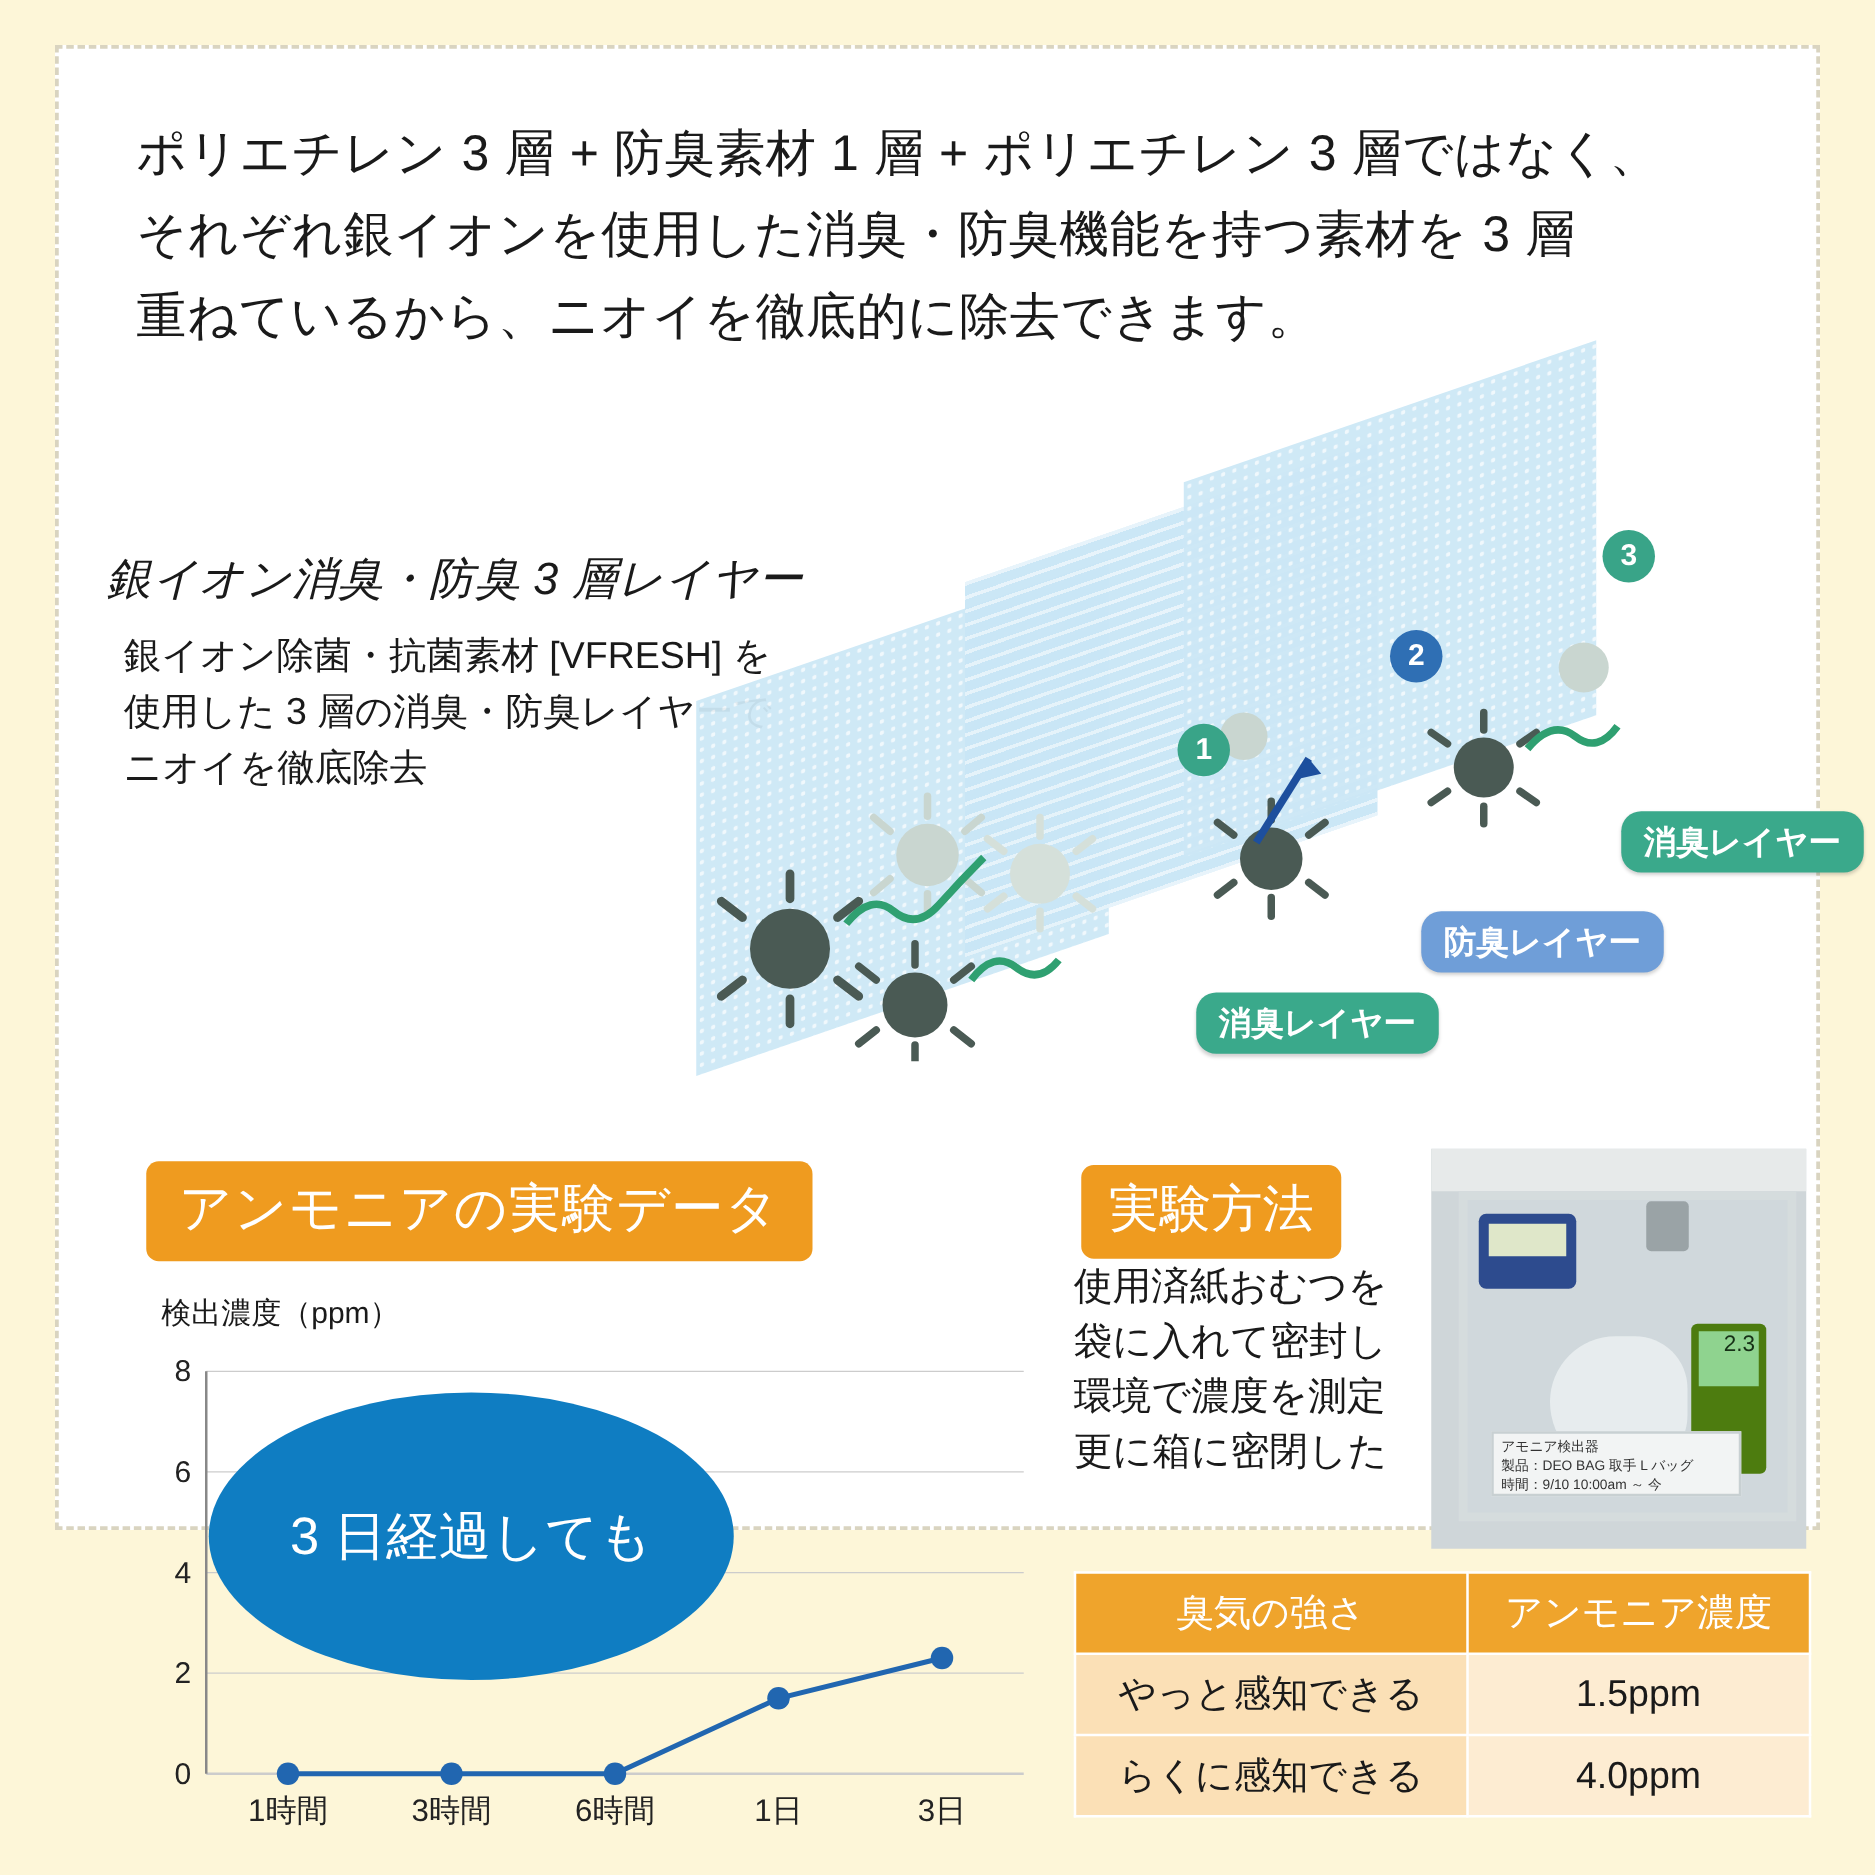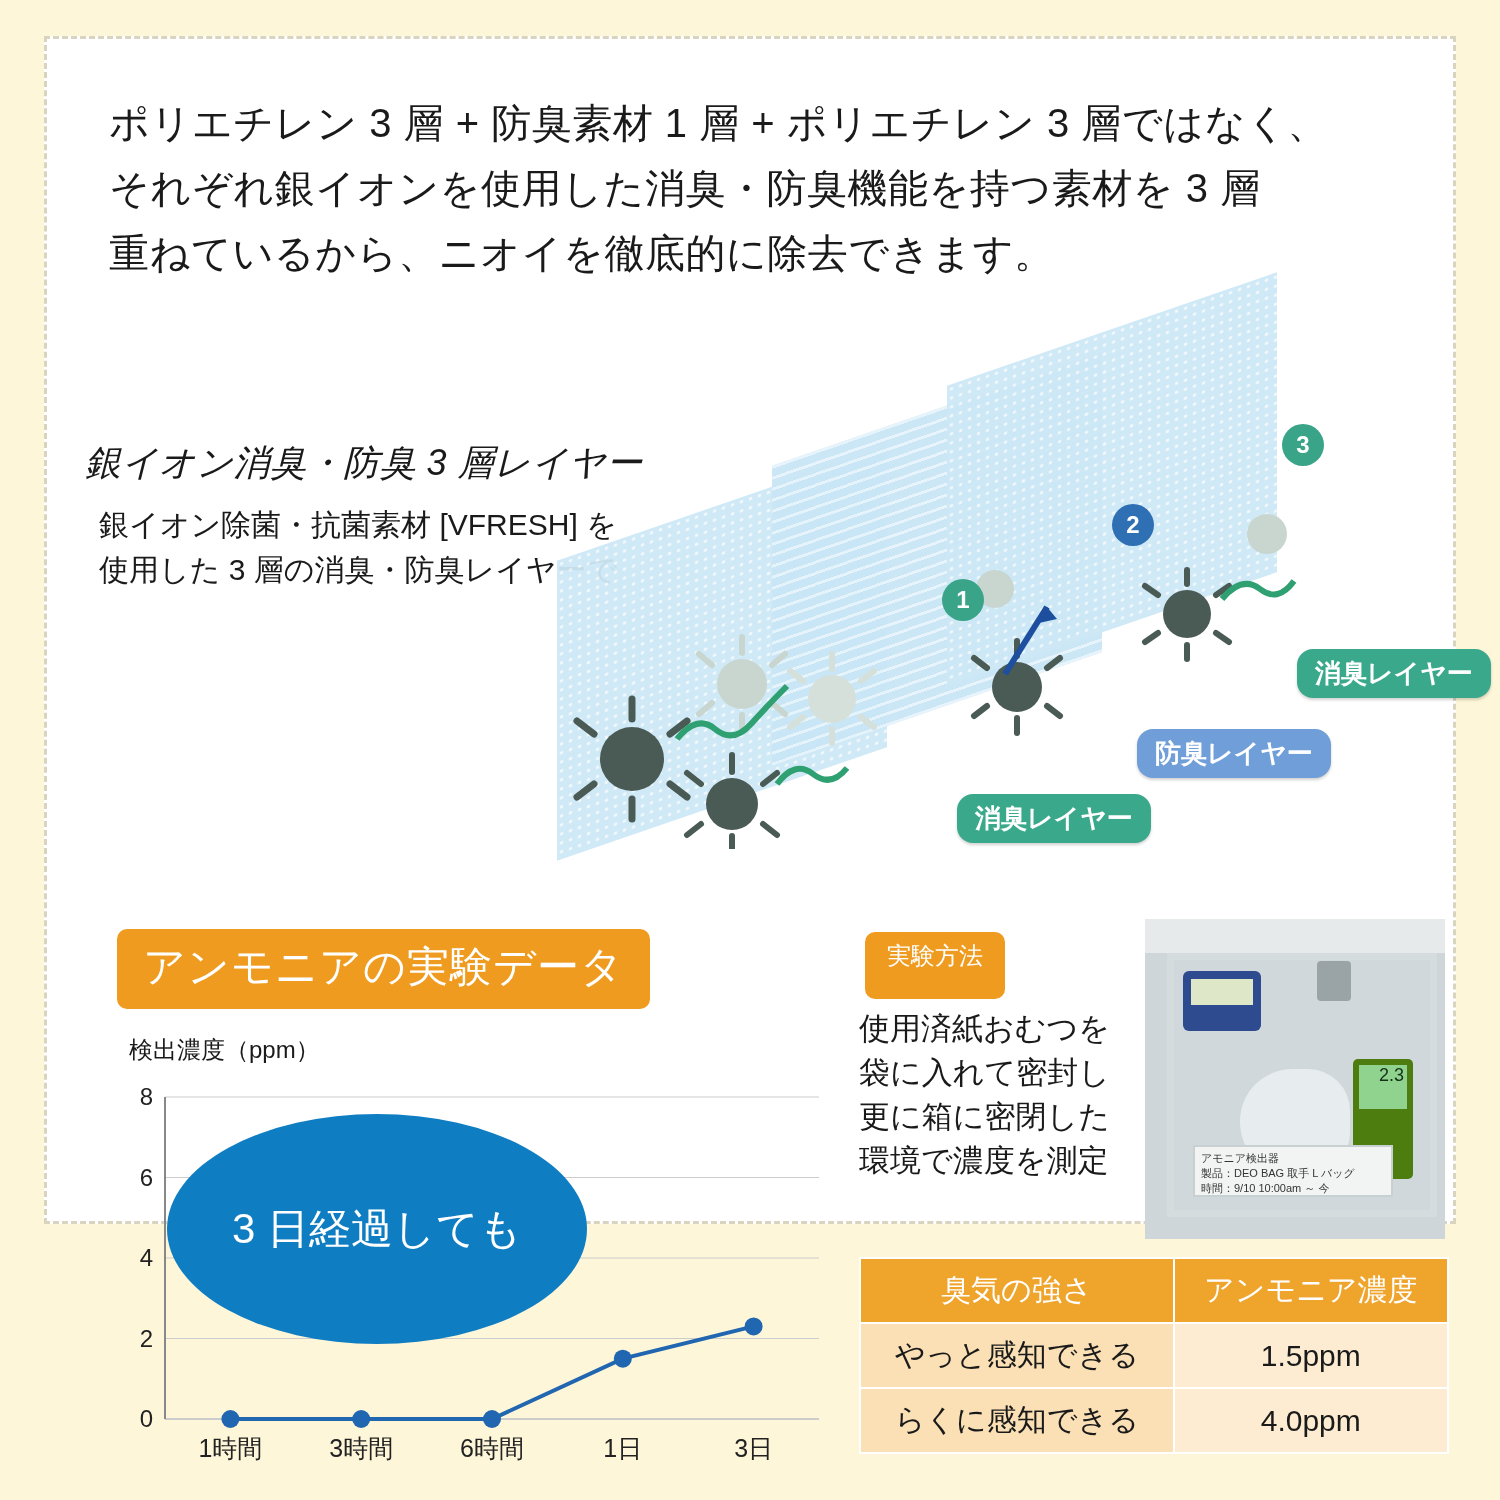--- a/index.html
+++ b/index.html
@@ -167,22 +167,22 @@
     z-index: 5;
   }
 
   
   .method-head {
     position: absolute;
     left: 818px;
     top: 893px;
     background: #ef9b1f;
     color: #fff;
-    font-size: 24px;
-    padding: 8px 22px 27px 22px;
+    font-size: 41px;
+    padding: 8px 22px 12px 22px;
     border-radius: 10px;
   }
   .method-text {
     position: absolute;
     left: 812px;
     top: 968px;
     width: 320px;
     font-size: 31px;
     line-height: 1.42;
     color: #1a1a1a;
@@ -239,20 +239,21 @@
     <div>ポリエチレン 3 層 + 防臭素材 1 層 + ポリエチレン 3 層ではなく、</div>
     <div>それぞれ銀イオンを使用した消臭・防臭機能を持つ素材を 3 層</div>
     <div>重ねているから、ニオイを徹底的に除去できます。</div>
   </div>
 
   <div class="layer-caption">
     <div class="title">銀イオン消臭・防臭 3 層レイヤー</div>
     <div class="body">
       <div>銀イオン除菌・抗菌素材 [VFRESH] を</div>
       <div>使用した 3 層の消臭・防臭レイヤーで</div>
+      <div>ニオイを徹底除去</div>
     </div>
   </div>
 
   <div class="illus">
 
     <div class="sheet dots s1"></div>
     <div class="sheet wave s2"></div>
     <div class="sheet dots s3"></div>
 
     <svg class="arrow-svg" viewBox="0 0 920 560">
@@ -362,22 +363,22 @@
   </div>
 
   <div class="bubble">
     <div>3 日経過しても</div>
   </div>
 
   <div class="method-head">実験方法</div>
   <div class="method-text">
     <div>使用済紙おむつを</div>
     <div>袋に入れて密封し</div>
+    <div>環境で濃度を測定</div>
     <div>更に箱に密閉した</div>
-    <div>環境で濃度を測定</div>
   </div>
 
   <div class="photo">
     <div class="lid"></div>
     <div class="boxwall"></div>
     <div class="knob"></div>
     <div class="timer">
         <div class="scr"></div>
       </div>
     <div class="bag"></div>

